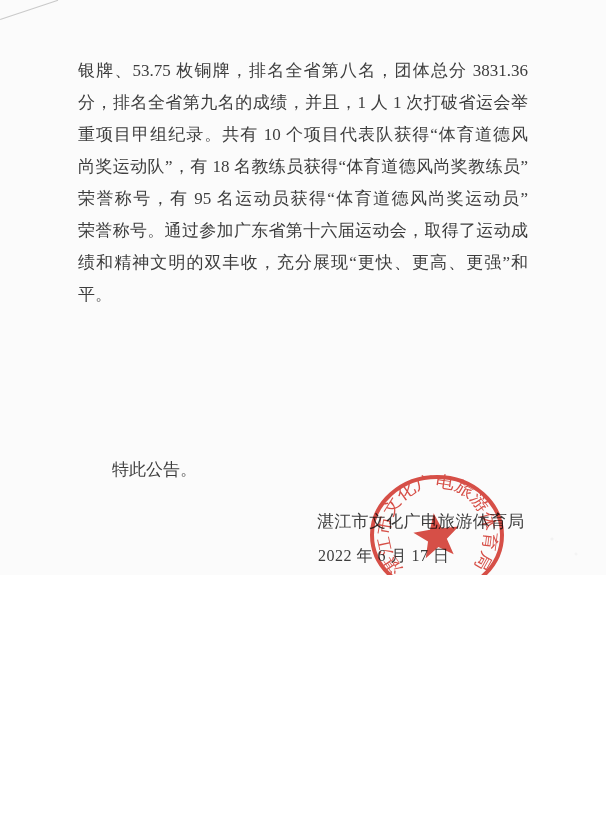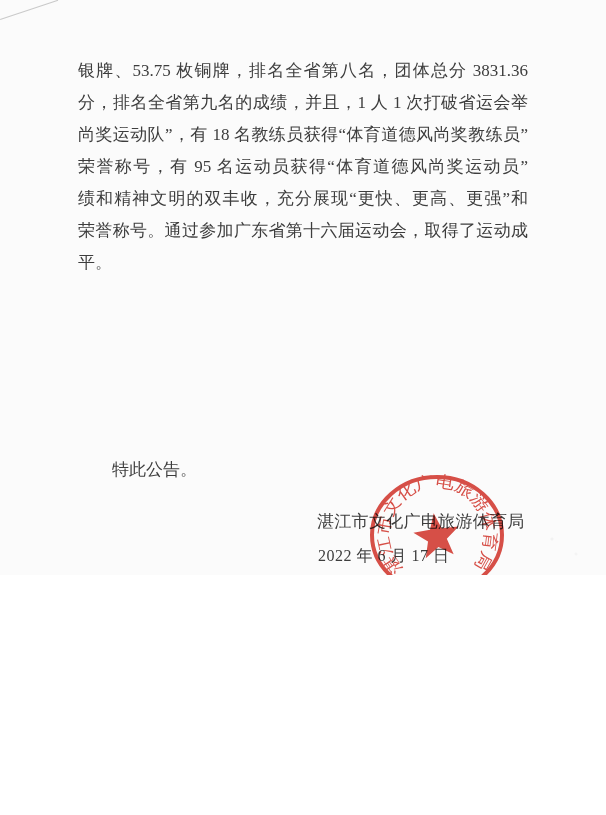--- a/index.html
+++ b/index.html
@@ -67,24 +67,25 @@
 </head>
 <body>
 
 <div class="page">
 
   <div class="corner-line"></div>
 
   <div class="body-text">
     <div class="line">银牌、53.75 枚铜牌，排名全省第八名，团体总分 3831.36</div>
     <div class="line">分，排名全省第九名的成绩，并且，1 人 1 次打破省运会举</div>
+    <div class="line">重项目甲组纪录。共有 10 个项目代表队获得“体育道德风</div>
     <div class="line">尚奖运动队”，有 18 名教练员获得“体育道德风尚奖教练员”</div>
     <div class="line">荣誉称号，有 95 名运动员获得“体育道德风尚奖运动员”</div>
+    <div class="line">荣誉称号。通过参加广东省第十六届运动会，取得了运动成</div>
     <div class="line">绩和精神文明的双丰收，充分展现“更快、更高、更强”和</div>
-    <div class="line">荣誉称号。通过参加广东省第十六届运动会，取得了运动成</div>
     <div class="line last">平。</div>
   </div>
 
   <div class="closing">特此公告。</div>
 
   <div class="sig-agency">湛江市文化广电旅游体育局</div>
   <div class="sig-date">2022 年 6 月 17 日</div>
 
   <svg class="seal" width="165" height="145" viewBox="0 0 165 145" aria-hidden="true">
     <defs>

